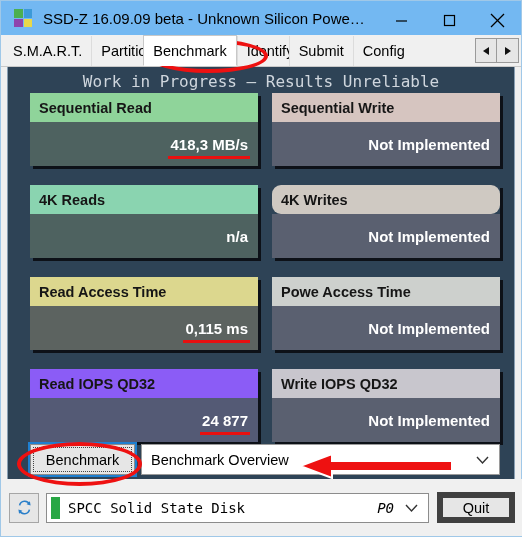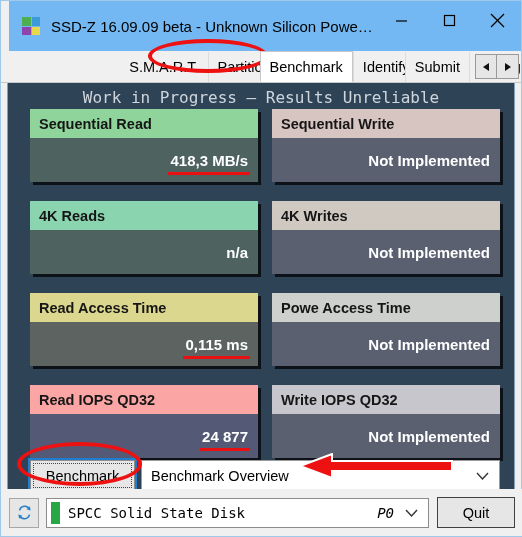--- a/index.html
+++ b/index.html
@@ -12,25 +12,24 @@
   .window {
     position: relative;
     width: 522px; height: 537px;
     background: #f0f0f0;
     border: 1px solid #a0c8e8;
   }
 
   
   .titlebar {
     position: relative;
-    height: 50px;
+    height: 34px;
     background: #73b8f2;
     display: flex;
     align-items: center;
-    margin-left: 8px;
   }
   .app-icon {
     width: 18px; height: 18px;
     margin-left: 13px;
     display: grid;
     grid-template-columns: 1fr 1fr;
     grid-template-rows: 1fr 1fr;
     gap: 1px;
   }
   .app-icon i { display: block; }
@@ -59,21 +58,20 @@
 
   
   .tabstrip {
     position: relative;
     height: 32px;
     background: #f0f0f0;
     border-bottom: 1px solid #c8c8c8;
     display: flex;
     align-items: flex-end;
     padding-left: 3px;
-    justify-content: flex-end;
   }
   .tab {
     height: 30px;
     padding: 0 9px;
     display: flex; align-items: center;
     font-size: 14.5px;
     color: #000;
     background: #f0f0f0;
     border-left: 1px solid #dcdcdc;
     white-space: nowrap;
@@ -191,21 +189,21 @@
   .combo-chevron {
     position: absolute;
     right: 10px; top: 50%;
     transform: translateY(-50%);
   }
 
   
   .statusbar {
     position: absolute;
     left: 0; bottom: 0;
-    width: 522px; height: 47px;
+    width: 522px; height: 57px;
     background: #f0f0f0;
     display: flex; align-items: center;
     padding: 0 8px;
   }
   .refresh-btn {
     width: 30px; height: 30px;
     background: #e6e6e6;
     border: 1px solid #a6a6a6;
     display: flex; align-items: center; justify-content: center;
   }
@@ -240,21 +238,21 @@
   }
   .drive-chevron {
     position: absolute;
     right: 10px; top: 50%;
     transform: translateY(-50%);
   }
   .quit-btn {
     width: 78px; height: 31px;
     margin-left: 8px;
     background: #e6e6e6;
-    border: 1px solid #404040;
+    border: 6px solid #404040;
     display: flex; align-items: center; justify-content: center;
     font-size: 14.5px; color: #000;
   }
 
   
   .anno { position: absolute; pointer-events: none; }
   .ellipse {
     border: 4px solid #ee1111;
     border-radius: 50%;
   }
@@ -335,21 +333,21 @@
       </div>
 
       <div class="row">
         <div class="panel" id="pn2">
           <div class="p-head" style="background: rgb(138, 212, 176);">4K Reads</div>
           <div class="p-body" style="background: rgb(78, 98, 96);">
             <span class="val">n/a</span>
           </div>
         </div>
         <div class="panel" id="pn3">
-          <div class="p-head" style="background: rgb(207, 201, 194);">4K Writes</div>
+          <div class="p-head" style="background: rgb(207, 201, 194); border-radius: 9px;">4K Writes</div>
           <div class="p-body" style="background: rgb(90, 96, 112);">
             <span class="val">Not Implemented</span>
           </div>
         </div>
       </div>
 
       <div class="row">
         <div class="panel" id="pn4">
           <div class="p-head" style="background: rgb(220, 215, 142);">Read Access Time</div>
           <div class="p-body" style="background: rgb(92, 99, 96);">
@@ -359,21 +357,21 @@
         <div class="panel" id="pn5">
           <div class="p-head" style="background: rgb(205, 208, 205);">Powe Access Time</div>
           <div class="p-body" style="background: rgb(90, 96, 112);">
             <span class="val">Not Implemented</span>
           </div>
         </div>
       </div>
 
       <div class="row">
         <div class="panel" id="pn6">
-          <div class="p-head" style="background: #fca5a5;">Read IOPS QD32</div>
+          <div class="p-head" style="background: #8b5cf6;">Read IOPS QD32</div>
           <div class="p-body" style="background: rgb(84, 90, 117);">
             <span class="val ul">24 877</span>
           </div>
         </div>
         <div class="panel" id="pn7">
           <div class="p-head" style="background: rgb(200, 198, 205);">Write IOPS QD32</div>
           <div class="p-body" style="background: rgb(90, 96, 112);">
             <span class="val">Not Implemented</span>
           </div>
         </div>

